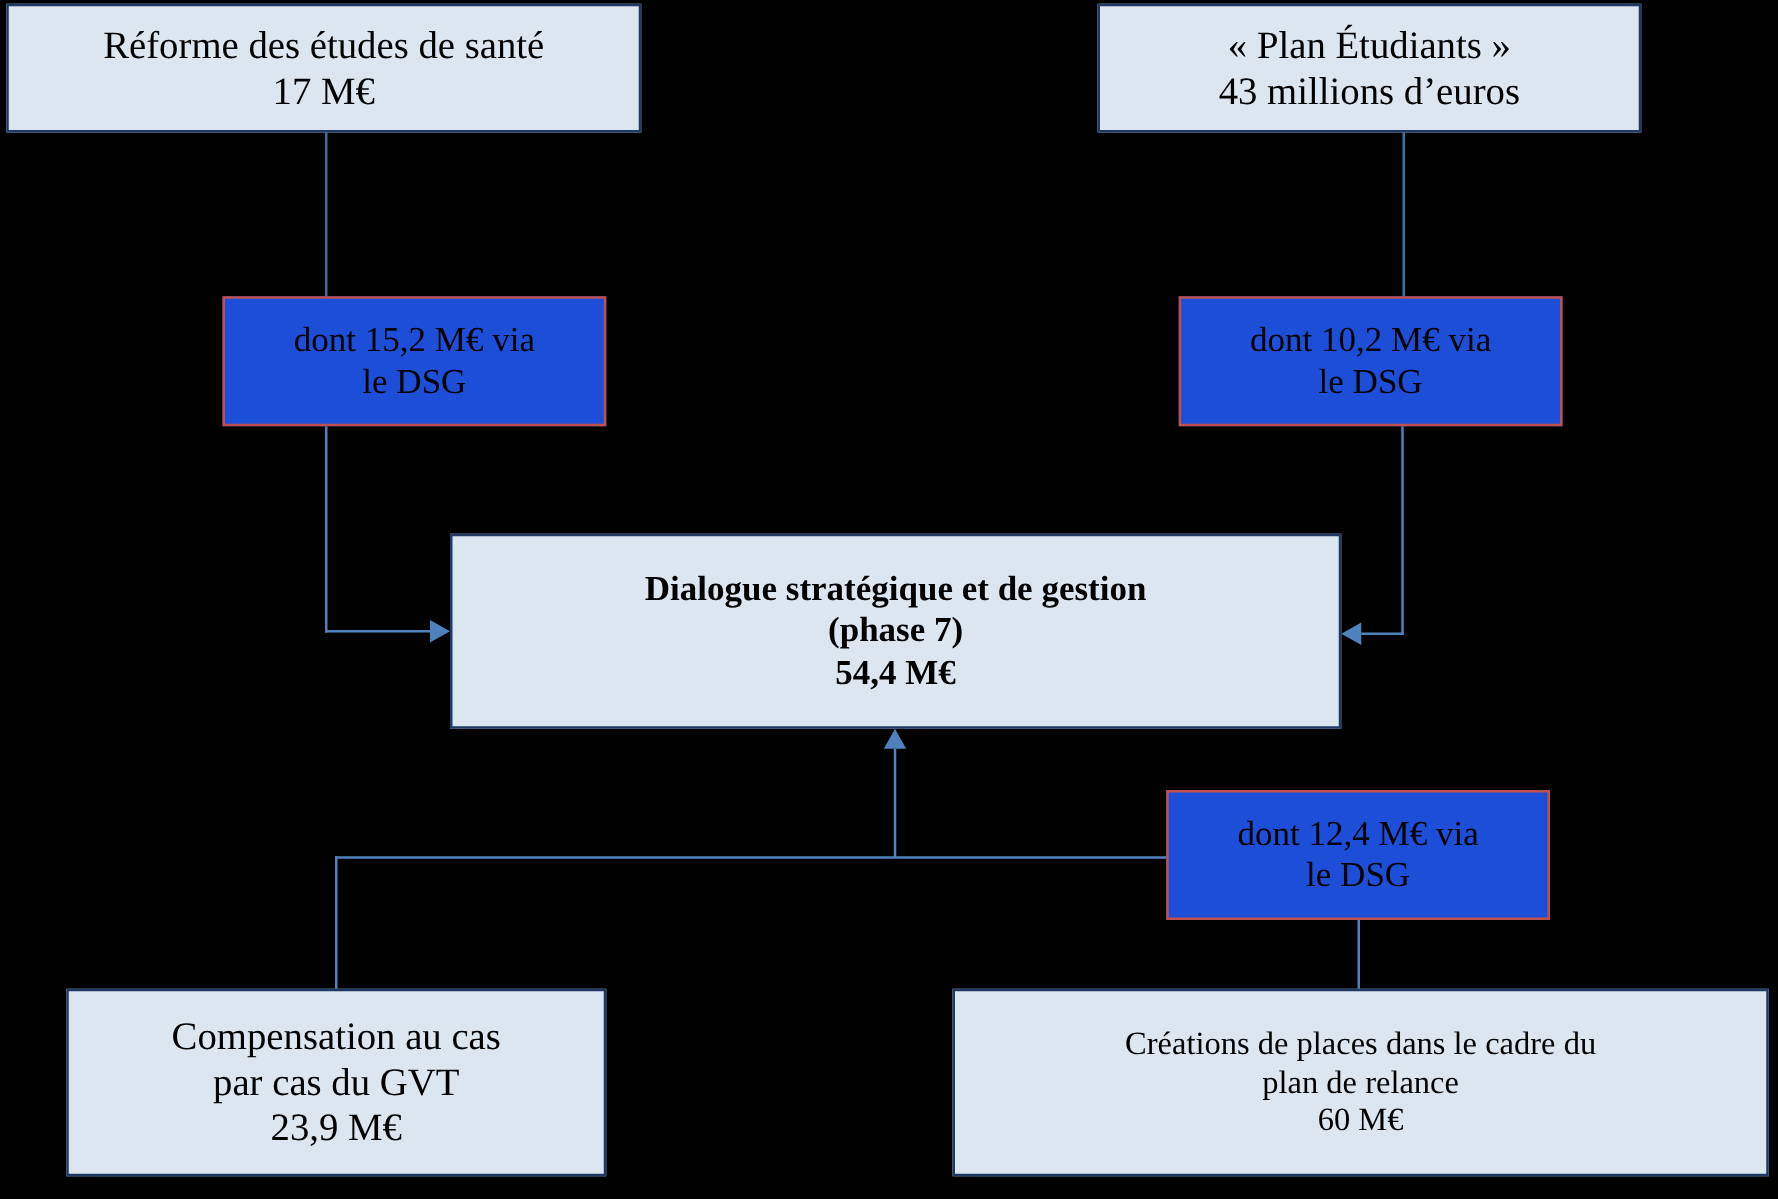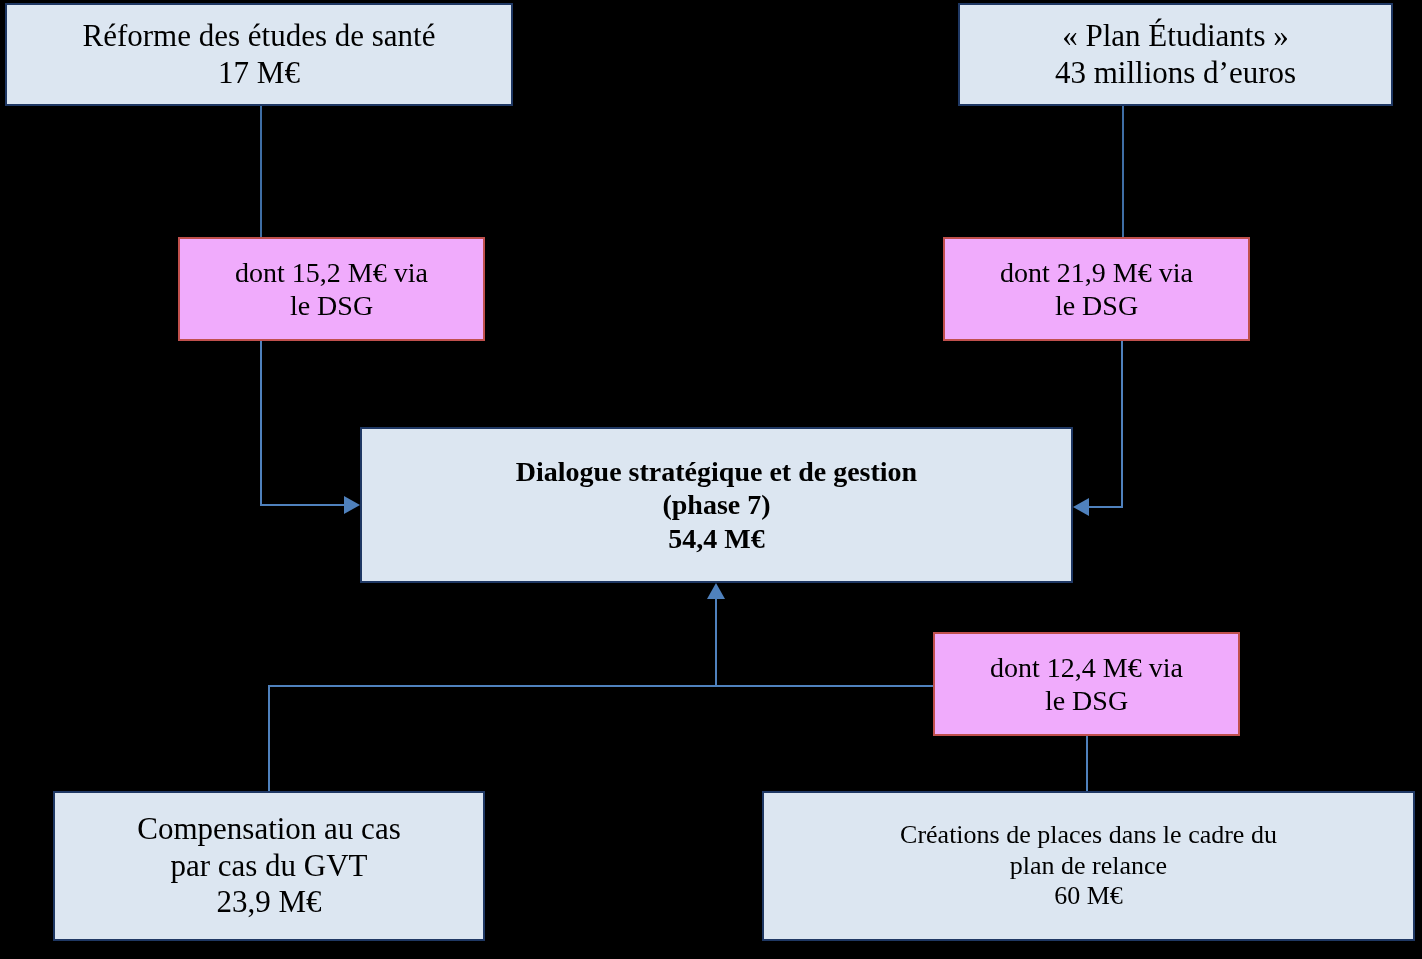--- a/index.html
+++ b/index.html
@@ -24,21 +24,21 @@
     text-align: center;
     line-height: 1.18;
     white-space: pre-line;
     color: #000000;
   }
   .node-blue {
     background: #dce6f1;
     border: 2px solid #1f3864;
   }
   .node-pink {
-    background: #f0abfc;
+    background: #1d4ed8;
     border: 2px solid #c0504d;
   }
   .node-emph {
     font-weight: bold;
   }
   .conn {
     position: absolute;
     background: #4f81bd;
   }
   .conn-thin {
@@ -59,21 +59,21 @@
     border-top: 9px solid transparent;
     border-bottom: 9px solid transparent;
     border-right: 16px solid #4f81bd;
   }
   .arrow-up {
     border-left: 9px solid transparent;
     border-right: 9px solid transparent;
     border-bottom: 16px solid #4f81bd;
   }
   #n_top_left   { left: 5px;   top: 3px;   width: 508px; height: 103px; font-size: 31px; }
-  #n_top_right  { left: 958px; top: 3px;   width: 435px; height: 103px; font-size: 31px; }
+  #n_top_right  { left: 878px; top: 3px;   width: 435px; height: 103px; font-size: 31px; }
   #n_center     { left: 360px; top: 427px; width: 713px; height: 156px; font-size: 28px; }
   #n_bot_left   { left: 53px;  top: 791px; width: 432px; height: 150px; font-size: 31px; }
   #n_bot_right  { left: 762px; top: 791px; width: 653px; height: 150px; font-size: 26px; }
   #n_dsg_left   { left: 178px; top: 237px; width: 307px; height: 104px; font-size: 28px; }
   #n_dsg_right  { left: 943px; top: 237px; width: 307px; height: 104px; font-size: 28px; }
   #n_dsg_bottom { left: 933px; top: 632px; width: 307px; height: 104px; font-size: 28px; }
 </style>
 </head>
 <body>
 
@@ -102,21 +102,21 @@
 
   <div id="n_top_left" class="node node-blue">Réforme des études de santé
 17 M€</div>
 
   <div id="n_top_right" class="node node-blue">« Plan Étudiants »
 43 millions d’euros</div>
 
   <div id="n_dsg_left" class="node node-pink">dont 15,2 M€ via
 le DSG</div>
 
-  <div id="n_dsg_right" class="node node-pink">dont 21,9 M€ via
+  <div id="n_dsg_right" class="node node-pink">dont 10,2 M€ via
 le DSG</div>
 
   <div id="n_dsg_bottom" class="node node-pink">dont 12,4 M€ via
 le DSG</div>
 
   <div id="n_center" class="node node-blue node-emph">Dialogue stratégique et de gestion
 (phase 7)
 54,4 M€</div>
 
   <div id="n_bot_left" class="node node-blue">Compensation au cas

